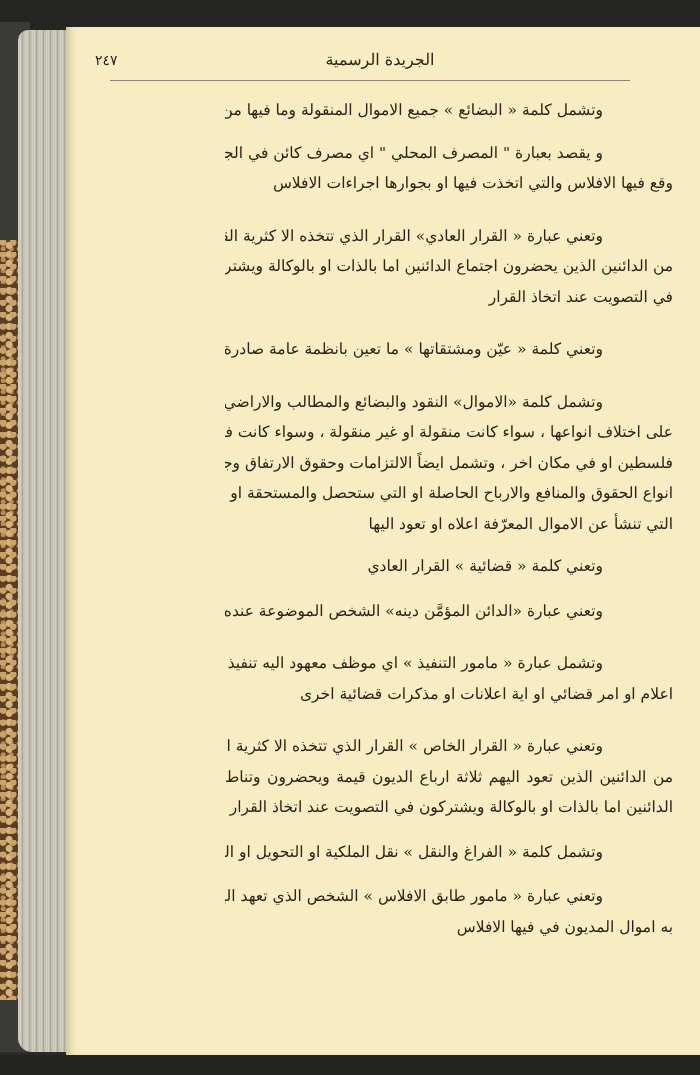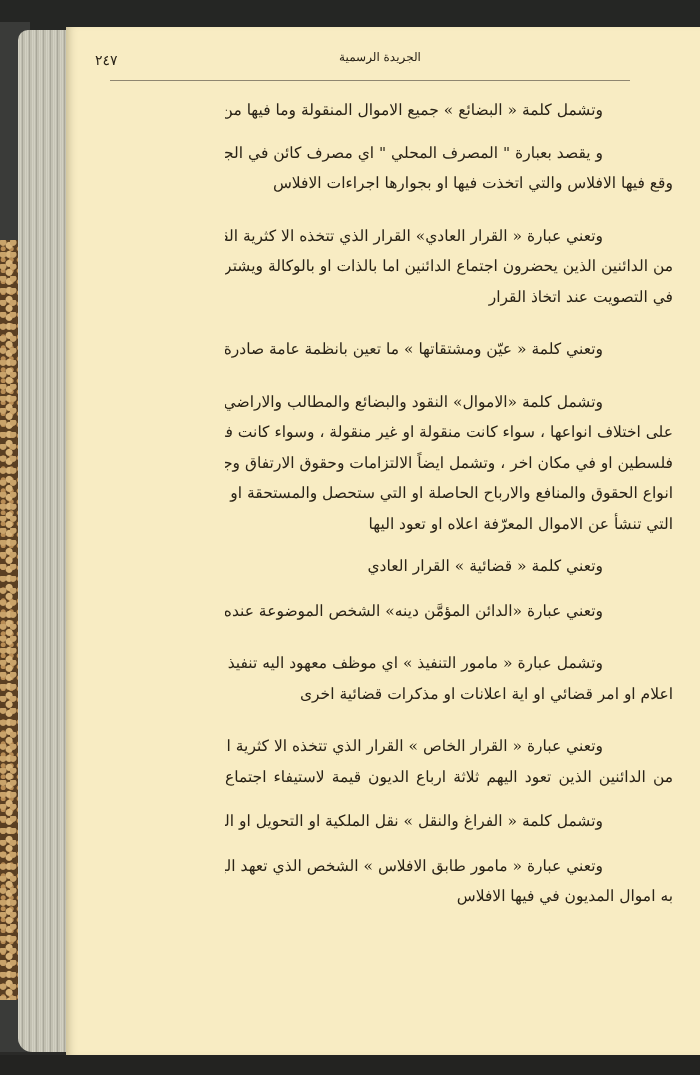--- a/index.html
+++ b/index.html
@@ -32,21 +32,21 @@
   .page {
     position:absolute; left:66px; top:27px; width:634px; height:1028px;
     background:#f8ecc3;
     box-shadow: inset 8px 0 10px -6px rgba(120,110,80,0.45);
   }
   .header {
     position:absolute; left:95px; top:50px; width:570px; height:30px;
   }
   .header-title {
     position:absolute; left:0; right:0; top:0; text-align:center;
-    font-size:12px; color:#2b2418; direction:rtl;
+    font-size:16px; color:#2b2418; direction:rtl;
   }
   .page-number {
     position:absolute; left:0; top:2px; font-size:14px; color:#2b2418;
   }
   .header-rule {
     position:absolute; left:110px; top:80px; width:520px; height:1px; background:#8f8670;
   }
   .content {
     position:absolute; left:225px; top:95px; width:448px;
     direction:rtl; text-align:justify; color:#2a2316;
@@ -111,21 +111,22 @@
     <span class="line first">وتعني عبارة «الدائن المؤمَّن دينه» الشخص الموضوعة عنده جميع اموال</span>
   </p>
   <div class="gap" style="height:22px"></div>
   <p class="para">
     <span class="line first">وتشمل عبارة « مامور التنفيذ » اي موظف معهود اليه تنفيذ اي</span>
     <span class="line last">اعلام او امر قضائي او اية اعلانات او مذكرات قضائية اخرى</span>
   </p>
   <div class="gap" style="height:22px"></div>
   <p class="para">
     <span class="line first">وتعني عبارة « القرار الخاص » القرار الذي تتخذه الا كثرية العددية</span>
-    <span class="line">من الدائنين الذين تعود اليهم ثلاثة ارباع الديون قيمة لاستيفاء اجتماع</span>
+    <span class="line">من الدائنين الذين تعود اليهم ثلاثة ارباع الديون قيمة ويحضرون وتناط</span>
+    <span class="line last">الدائنين اما بالذات او بالوكالة ويشتركون في التصويت عند اتخاذ القرار</span>
   </p>
   <div class="gap" style="height:14px"></div>
   <p class="para">
     <span class="line first last">وتشمل كلمة « الفراغ والنقل » نقل الملكية او التحويل او التنازل</span>
   </p>
   <div class="gap" style="height:14px"></div>
   <p class="para">
     <span class="line first">وتعني عبارة « مامور طابق الافلاس » الشخص الذي تعهد اليه وتناط</span>
     <span class="line last">به اموال المديون في فيها الافلاس</span>
   </p>

